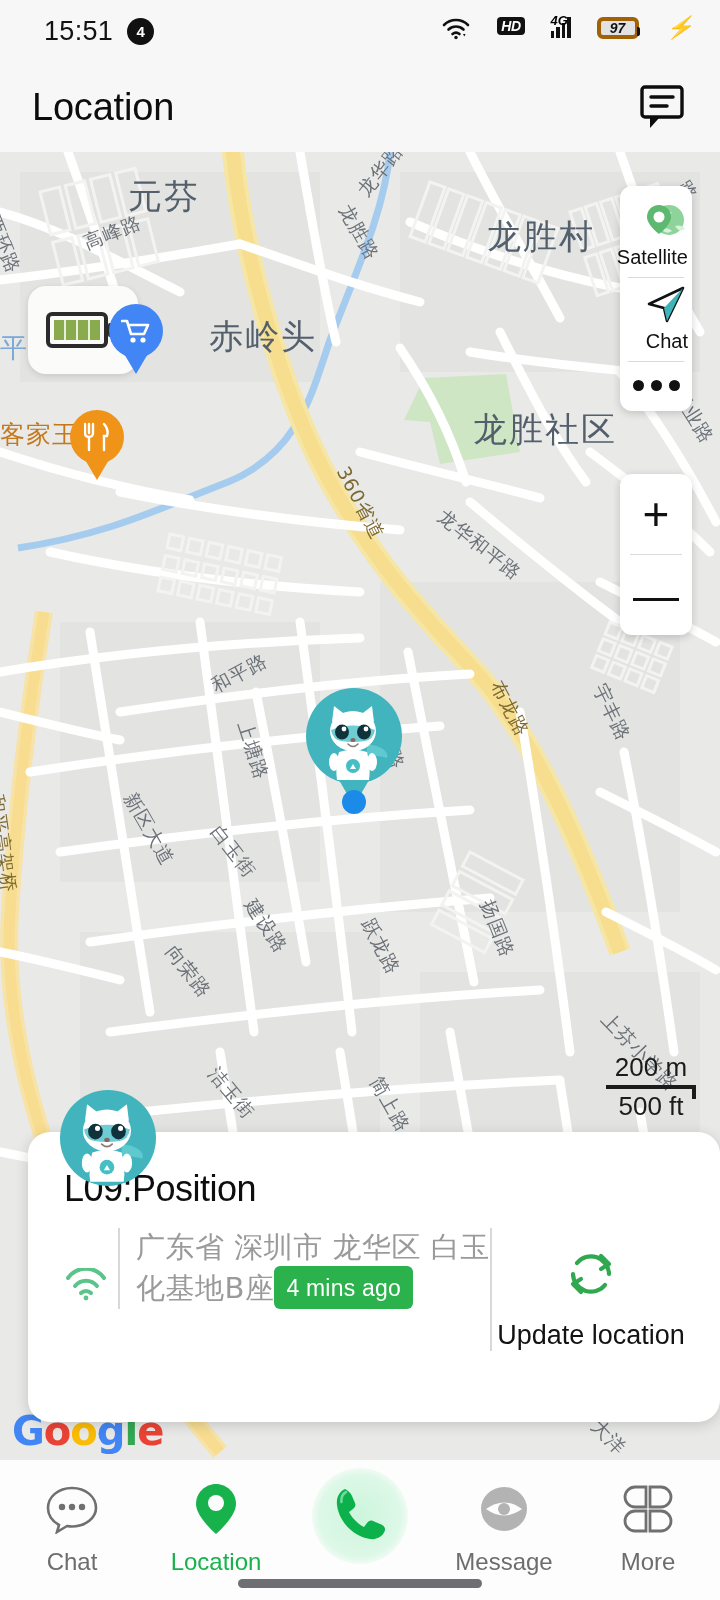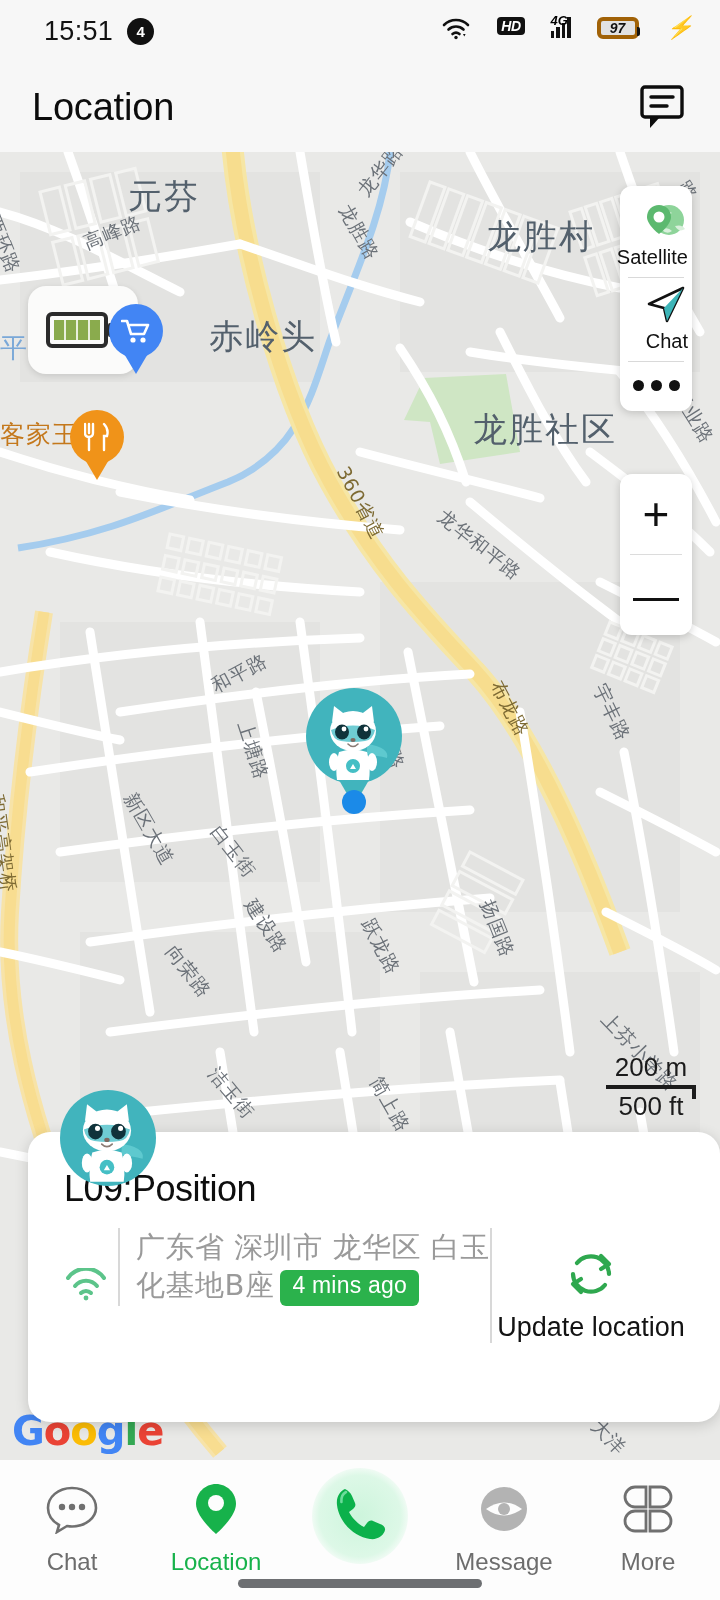--- a/index.html
+++ b/index.html
@@ -181,30 +181,30 @@
   #addr-block {
     flex:1; border-left:2px solid #d8d8d8; padding-left:16px;
     max-width:372px;
   }
   .addr-text {
     font-size:29px; color:#9a9a9a; line-height:1.32;
     font-family:"DejaVu Sans", sans-serif; letter-spacing:.5px;
   }
   .time-badge {
     display:inline-block; background:#2bb24c; color:#fff;
-    font-size:23px; padding:0 12px 5px 12px; border-radius:6px;
+    font-size:23px; padding:7px 12px 5px 12px; border-radius:6px;
     font-family:"Liberation Sans", sans-serif;
-    vertical-align:2px; margin-left:6px; letter-spacing:.2px;
+    vertical-align:2px; letter-spacing:.2px;
   }
   #update-block {
     width:200px; flex:none; border-left:2px solid #d8d8d8;
     display:flex; flex-direction:column; align-items:center; justify-content:center;
     padding-top:16px; cursor:pointer;
   }
-  #update-label { font-size:27px; color:#131313; margin-top:4px; white-space:nowrap; }
+  #update-label { font-size:27px; color:#131313; margin-top:12px; white-space:nowrap; }
 
   
   #bottom-nav {
     position:absolute; left:0; bottom:0; width:720px; height:140px;
     background:#fdfdfd; display:flex; align-items:flex-start;
     padding-top:16px;
   }
   .nav-item {
     flex:1; display:flex; flex-direction:column; align-items:center;
     cursor:pointer;

